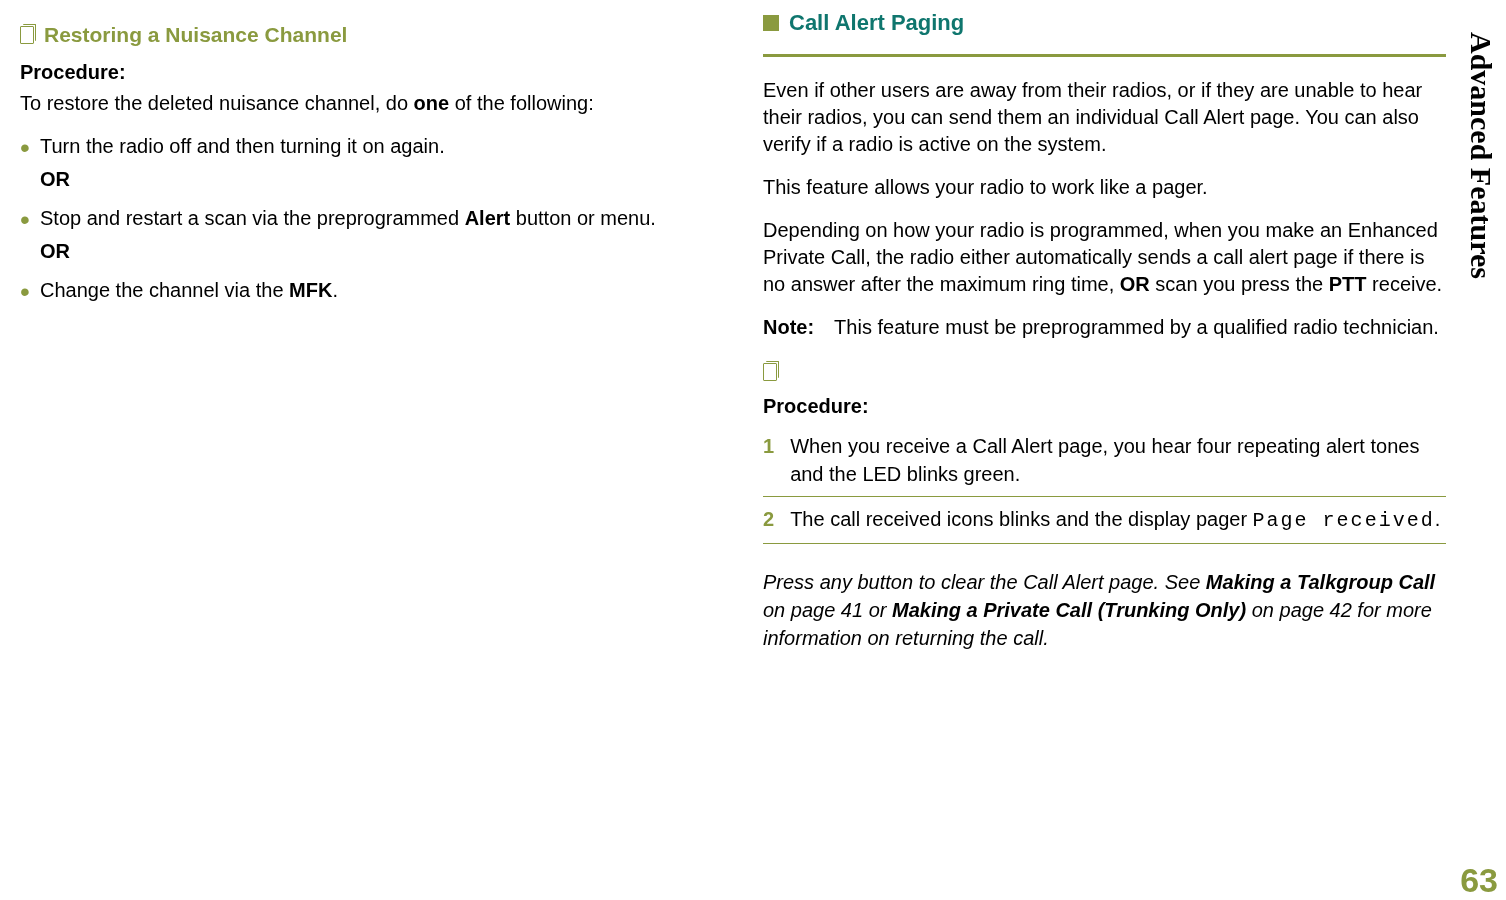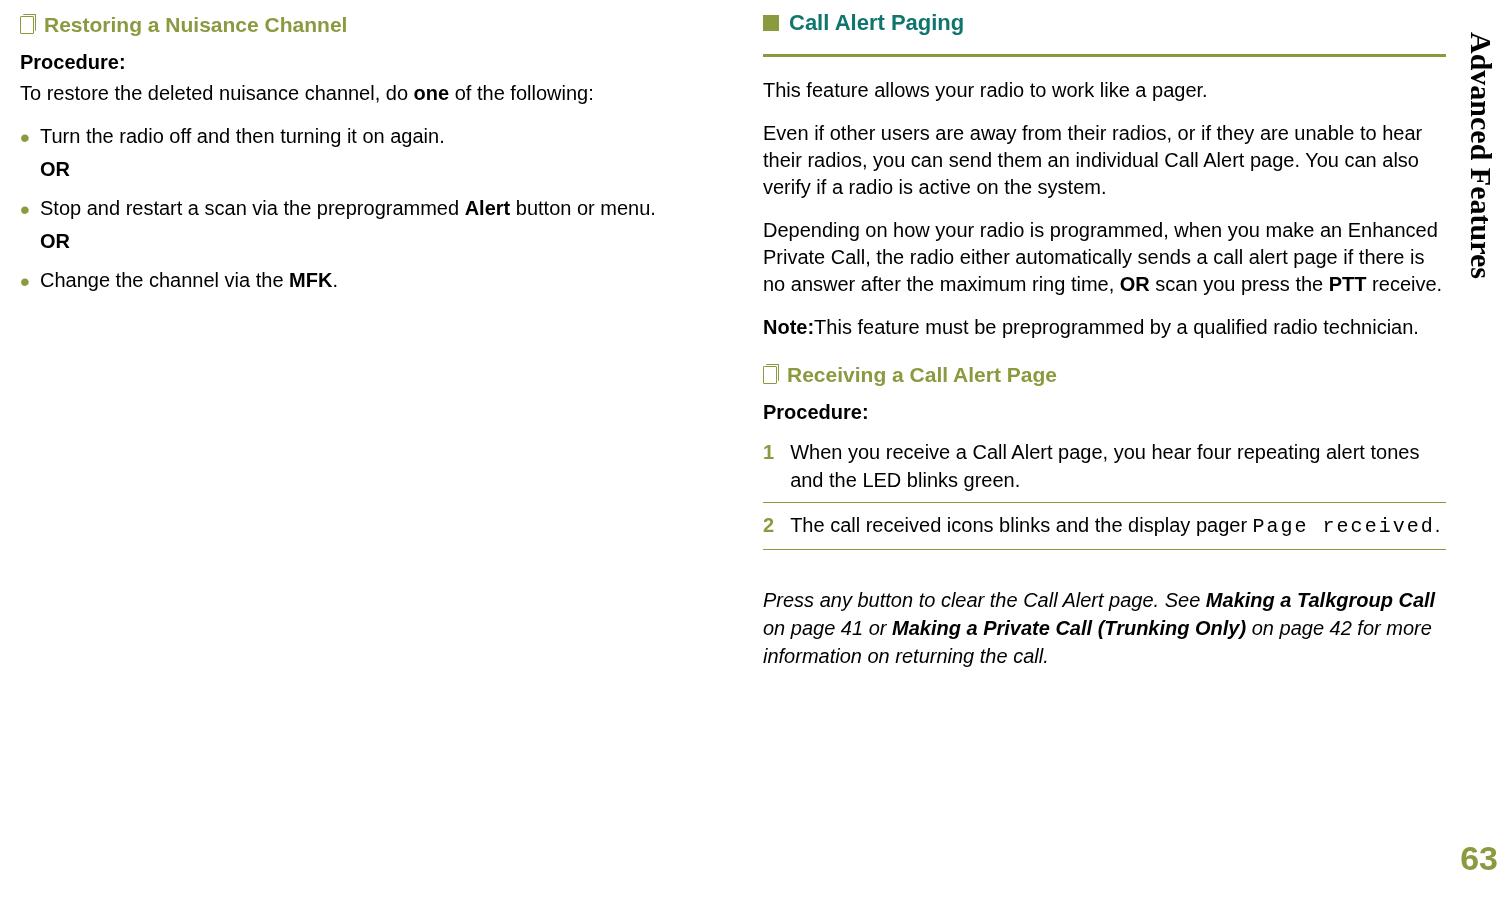--- a/index.html
+++ b/index.html
@@ -36,21 +36,21 @@
     background: #8a9a3f;
   }
   .sub-heading {
     font-size: 21px;
     font-weight: bold;
     color: #8a9a3f;
     display: flex;
     align-items: center;
     gap: 10px;
     margin-bottom: 14px;
-    margin-top: 3px;
+    margin-top: 13px;
   }
   .sub-heading .book-icon {
     width: 14px;
     height: 18px;
     border: 1.5px solid #8a9a3f;
     border-radius: 1px;
     position: relative;
     display: inline-block;
   }
   .sub-heading .book-icon::after {
@@ -96,20 +96,21 @@
     margin: 6px 0 12px 0;
     padding-left: 0px;
   }
   .section-rule {
     border-top: 3px solid #8a9a3f;
     margin-bottom: 20px;
     margin-top: 4px;
   }
   .note-row {
     display: flex;
+    gap: 20px;
     font-size: 20px;
     margin-bottom: 22px;
     line-height: 1.35;
   }
   .note-row .note-label {
     font-weight: bold;
     flex-shrink: 0;
   }
   .num-list {
     list-style: none;
@@ -130,35 +131,35 @@
     flex-shrink: 0;
   }
   .display-code {
     font-family: "Courier New", monospace;
     letter-spacing: 2px;
   }
   .italic-note {
     font-style: italic;
     font-size: 20px;
     line-height: 1.4;
-    margin-top: 36px;
+    margin-top: 24px;
   }
   .side-label {
     position: absolute;
     right: 8px;
     top: 32px;
     writing-mode: vertical-rl;
     font-size: 30px;
     font-weight: bold;
     font-family: Georgia, 'Times New Roman', serif;
   }
   .page-num {
     position: absolute;
     right: 8px;
-    bottom: 22px;
+    bottom: 0;
     color: #8a9a3f;
     font-size: 34px;
     font-weight: bold;
     font-family: Arial, sans-serif;
   }
   .bold { font-weight: bold; }
 </style>
 </head>
 <body>
 
@@ -191,34 +192,33 @@
     </ul>
   </div>
 
   <div class="col">
     <div class="section-heading">
       <span class="square"></span>
       <span>Call Alert Paging</span>
     </div>
     <div class="section-rule"></div>
 
+    <p class="body-text">Even if other users are away from their radios, or if they are unable to hear their radios, you can send them an individual Call Alert page. You can also verify if a radio is active on the system.</p>
     <p class="body-text">This feature allows your radio to work like a pager.</p>
-    <p class="body-text">Even if other users are away from their radios, or if they are unable to hear their radios, you can send them an individual Call Alert page. You can also verify if a radio is active on the system.</p>
     <p class="body-text">
       <span>Depending on how your radio is programmed, when you make an Enhanced Private Call, the radio either automatically sends a call alert page if there is no answer after the maximum ring time, </span><span class="bold">OR</span><span> scan you press the </span><span class="bold">PTT</span><span> receive.</span>
     </p>
 
     <div class="note-row">
       <span class="note-label">Note:</span>
       <span>This feature must be preprogrammed by a qualified radio technician.</span>
     </div>
 
     <div class="sub-heading">
       <span class="book-icon"></span>
-      <span>Receiving a Call Alert Page</span>
     </div>
 
     <div class="proc-label">Procedure:</div>
 
     <ol class="num-list">
       <li>
         <span class="num">1</span>
         <span>When you receive a Call Alert page, you hear four repeating alert tones and the LED blinks green.</span>
       </li>
       <li>

